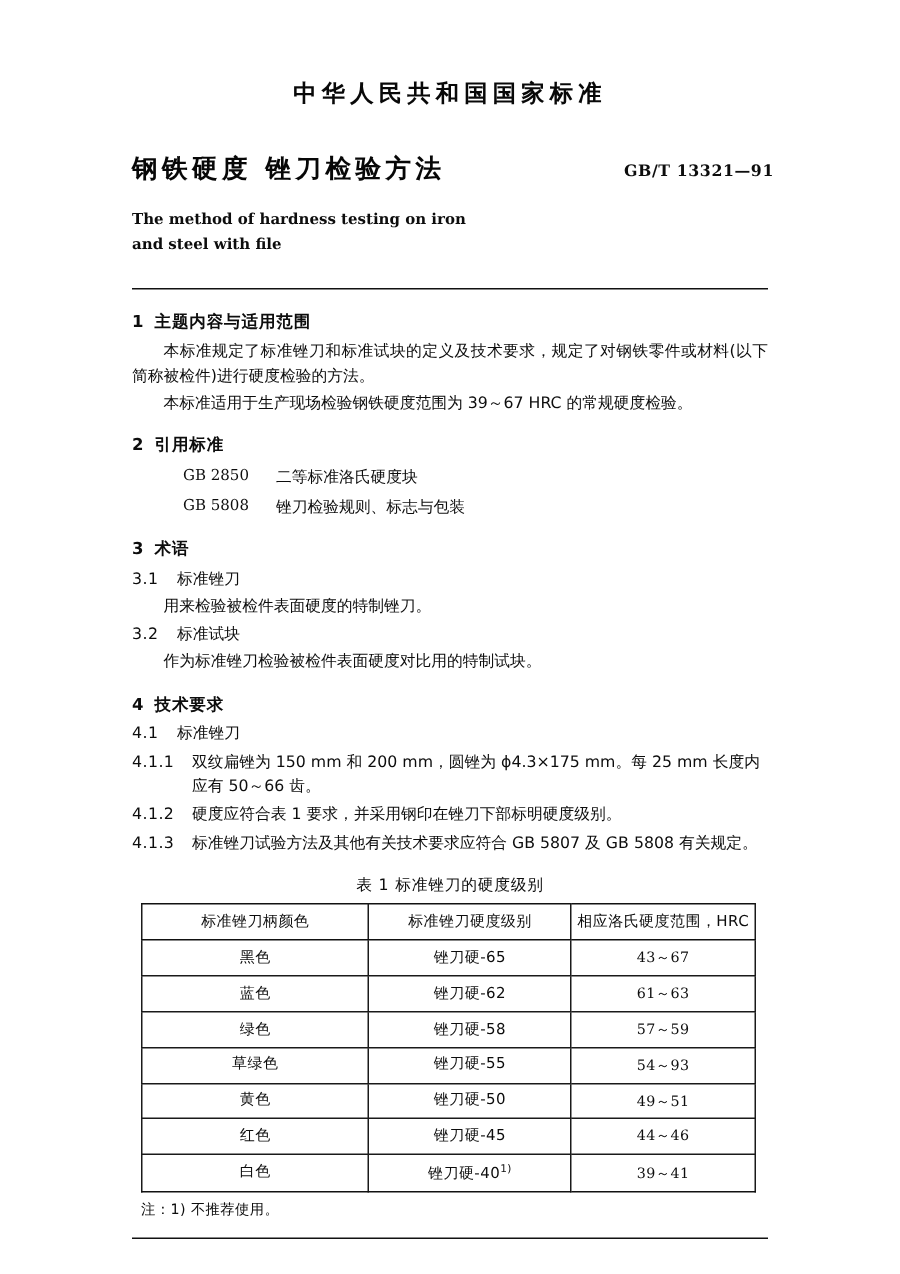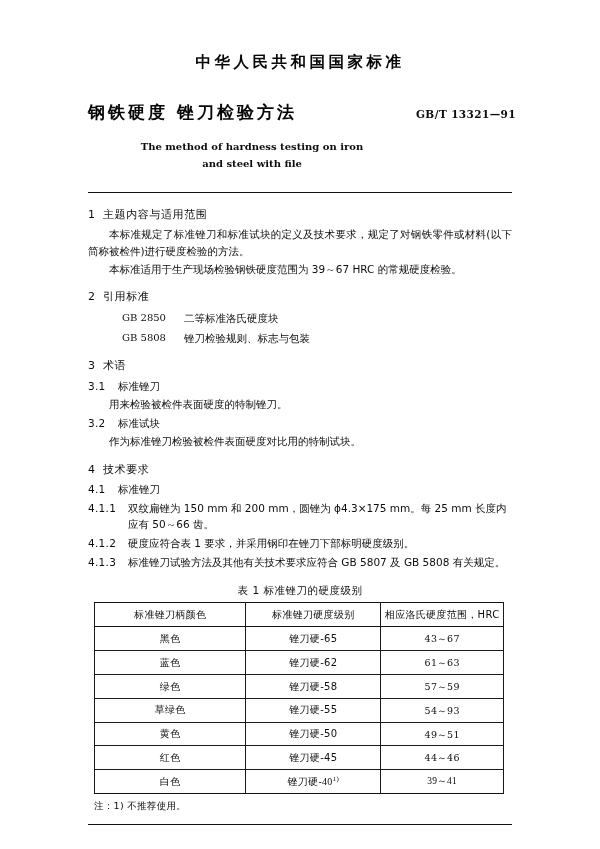--- a/index.html
+++ b/index.html
@@ -54,21 +54,21 @@
     position: absolute;
     right: -4px;
     top: 7px;
     font-size: 10.5px;
     font-weight: bold;
     font-family: "DejaVu Serif", "Liberation Serif", serif;
     letter-spacing: 0.4px;
     white-space: nowrap;
   }
   .eng-title {
-    text-align: center;
+    text-align: left;
     font-size: 10px;
     font-weight: bold;
     font-family: "DejaVu Serif", "Liberation Serif", serif;
     padding-right: 96px;
     line-height: 1.65;
     margin-top: 12px;
   }
 
   .rule-top {
     margin-top: 20px;
@@ -76,21 +76,21 @@
     width: 424px;
   }
 
   
   .body-area {
     margin-top: 13px;
     font-size: 10.5px;
     line-height: 1.58;
   }
   .sec-head {
-    font-weight: normal;
+    font-weight: bold;
     font-size: 11px;
     margin-top: 11px;
     margin-bottom: 3px;
     letter-spacing: 0.6px;
   }
   .sec-head .num {
     display: inline-block;
     min-width: 15px;
   }
   .para {
@@ -157,21 +157,20 @@
   }
   table.grade th {
     padding: 4px 2px;
   }
   table.grade thead tr th {
     border-top: 1.1px solid #111;
     border-bottom: 1.1px solid #111;
   }
   table.grade tbody tr:last-child td {
     border-bottom: 1.1px solid #111;
-    font-family: Liberation Serif, serif;
   }
   .col-a { width: 37%; }
   .col-b { width: 33%; }
   .col-c { width: 30%; }
   .hrc {
     font-family: "DejaVu Serif", "Liberation Serif", serif;
     font-size: 9.5px;
   }
   sup.fn {
     font-size: 7px;

